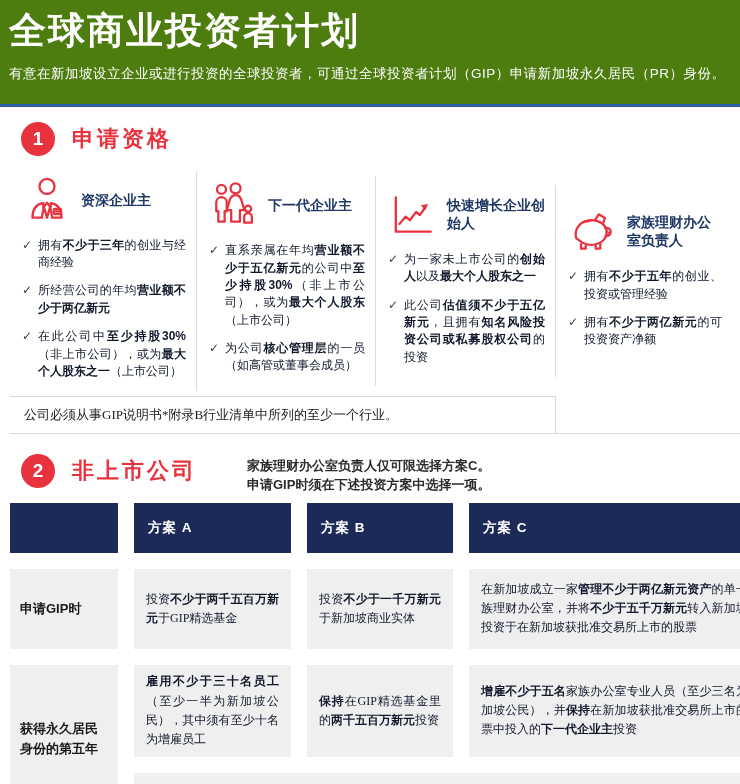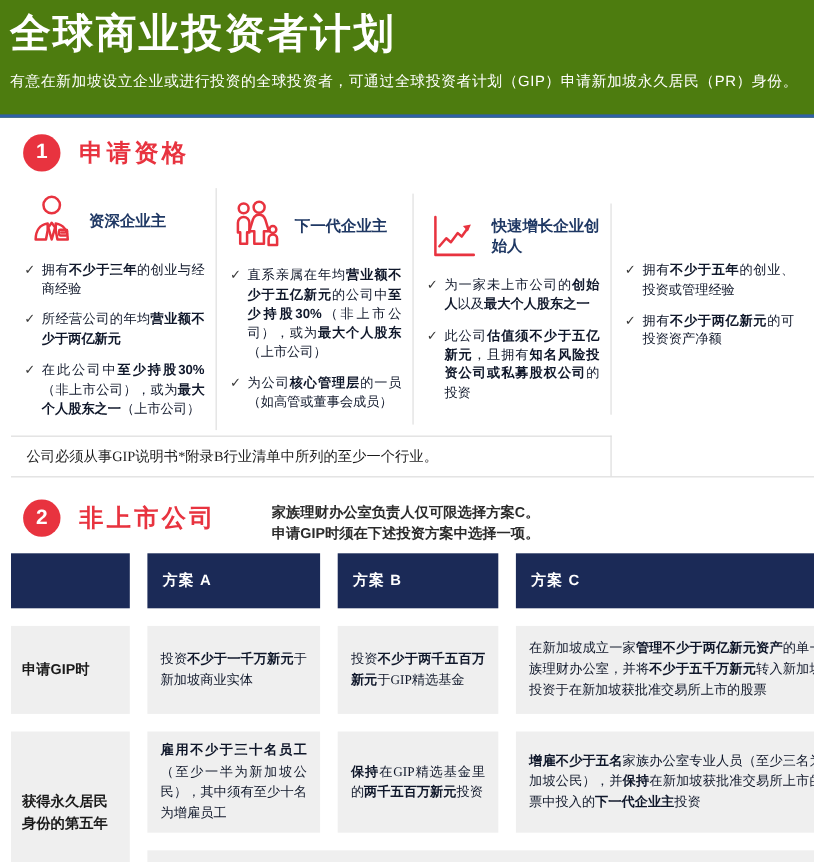--- a/index.html
+++ b/index.html
@@ -133,20 +133,32 @@
         <span class="check">✓</span>
         <span class="btext"><span>为一家未上市公司的</span><span class="b">创始人</span><span>以及</span><span class="b">最大个人股东之一</span></span>
       </div>
       <div class="bullet">
         <span class="check">✓</span>
         <span class="btext"><span>此公司</span><span class="b">估值须不少于五亿新元</span><span>，且拥有</span><span class="b">知名风险投资公司或私募股权公司</span><span>的投资</span></span>
       </div>
     </div>
 
     <div class="col c4">
+      <div class="col-head">
+        <svg width="50" height="50" viewBox="0 0 48 48" fill="none" stroke="#E8333F" stroke-width="2.2" stroke-linecap="round" stroke-linejoin="round">
+          <path d="M8 31 c-2 -6 1 -14 9 -16.5 c7 -2.2 15 0 18.5 5 c1.5 2.2 2 5 1.5 7.5 c-0.8 4.5 -4.5 8 -9.5 9.5 c-5.5 1.6 -12 0.5 -16 -3 z"></path>
+          <path d="M26 13.5 l3.5 -5.5 6 3.5 -1.5 4.5"></path>
+          <line x1="14.5" y1="15.5" x2="21.5" y2="14"></line>
+          <path d="M35.5 21 c3.5 -0.5 6 1.5 5.5 4.5 c-0.4 2.2 -2.5 3.3 -5 3"></path>
+          <circle cx="39" cy="25.5" r="1.1" fill="#E8333F" stroke="none"></circle>
+          <path d="M12.5 36.5 v4.5 h4.5 v-3"></path>
+          <path d="M26.5 37.5 v3.5 h4.5 v-4.5"></path>
+        </svg>
+        <div class="col-title">家族理财办公室负责人</div>
+      </div>
       <div class="bullet">
         <span class="check">✓</span>
         <span class="btext"><span>拥有</span><span class="b">不少于五年</span><span>的创业、投资或管理经验</span></span>
       </div>
       <div class="bullet">
         <span class="check">✓</span>
         <span class="btext"><span>拥有</span><span class="b">不少于两亿新元</span><span>的可投资资产净额</span></span>
       </div>
     </div>
   </div>
@@ -168,24 +180,24 @@
   </div>
 
   <div class="gip-table">
     <div class="th"></div>
     <div class="th">方案 A</div>
     <div class="th">方案 B</div>
     <div class="th">方案 C</div>
 
     <div class="rowlabel">申请GIP时</div>
     <div class="cell">
+      <span class="btext"><span>投资</span><span class="b">不少于两千五百万新元</span><span>于GIP精选基金</span></span>
+    </div>
+    <div class="cell">
       <span class="btext"><span>投资</span><span class="b">不少于一千万新元</span><span>于新加坡商业实体</span></span>
-    </div>
-    <div class="cell">
-      <span class="btext"><span>投资</span><span class="b">不少于两千五百万新元</span><span>于GIP精选基金</span></span>
     </div>
     <div class="cell">
       <span class="btext"><span>在新加坡成立一家</span><span class="b">管理不少于两亿新元资产</span><span>的单一家族理财办公室，并将</span><span class="b">不少于五千万新元</span><span>转入新加坡，投资于在新加坡获批准交易所上市的股票</span></span>
     </div>
 
     <div class="rowlabel span2">获得永久居民身份的第五年</div>
     <div class="cell">
       <span class="btext"><span class="b">雇用不少于三十名员工</span><span>（至少一半为新加坡公民），其中须有至少十名为增雇员工</span></span>
     </div>
     <div class="cell">

